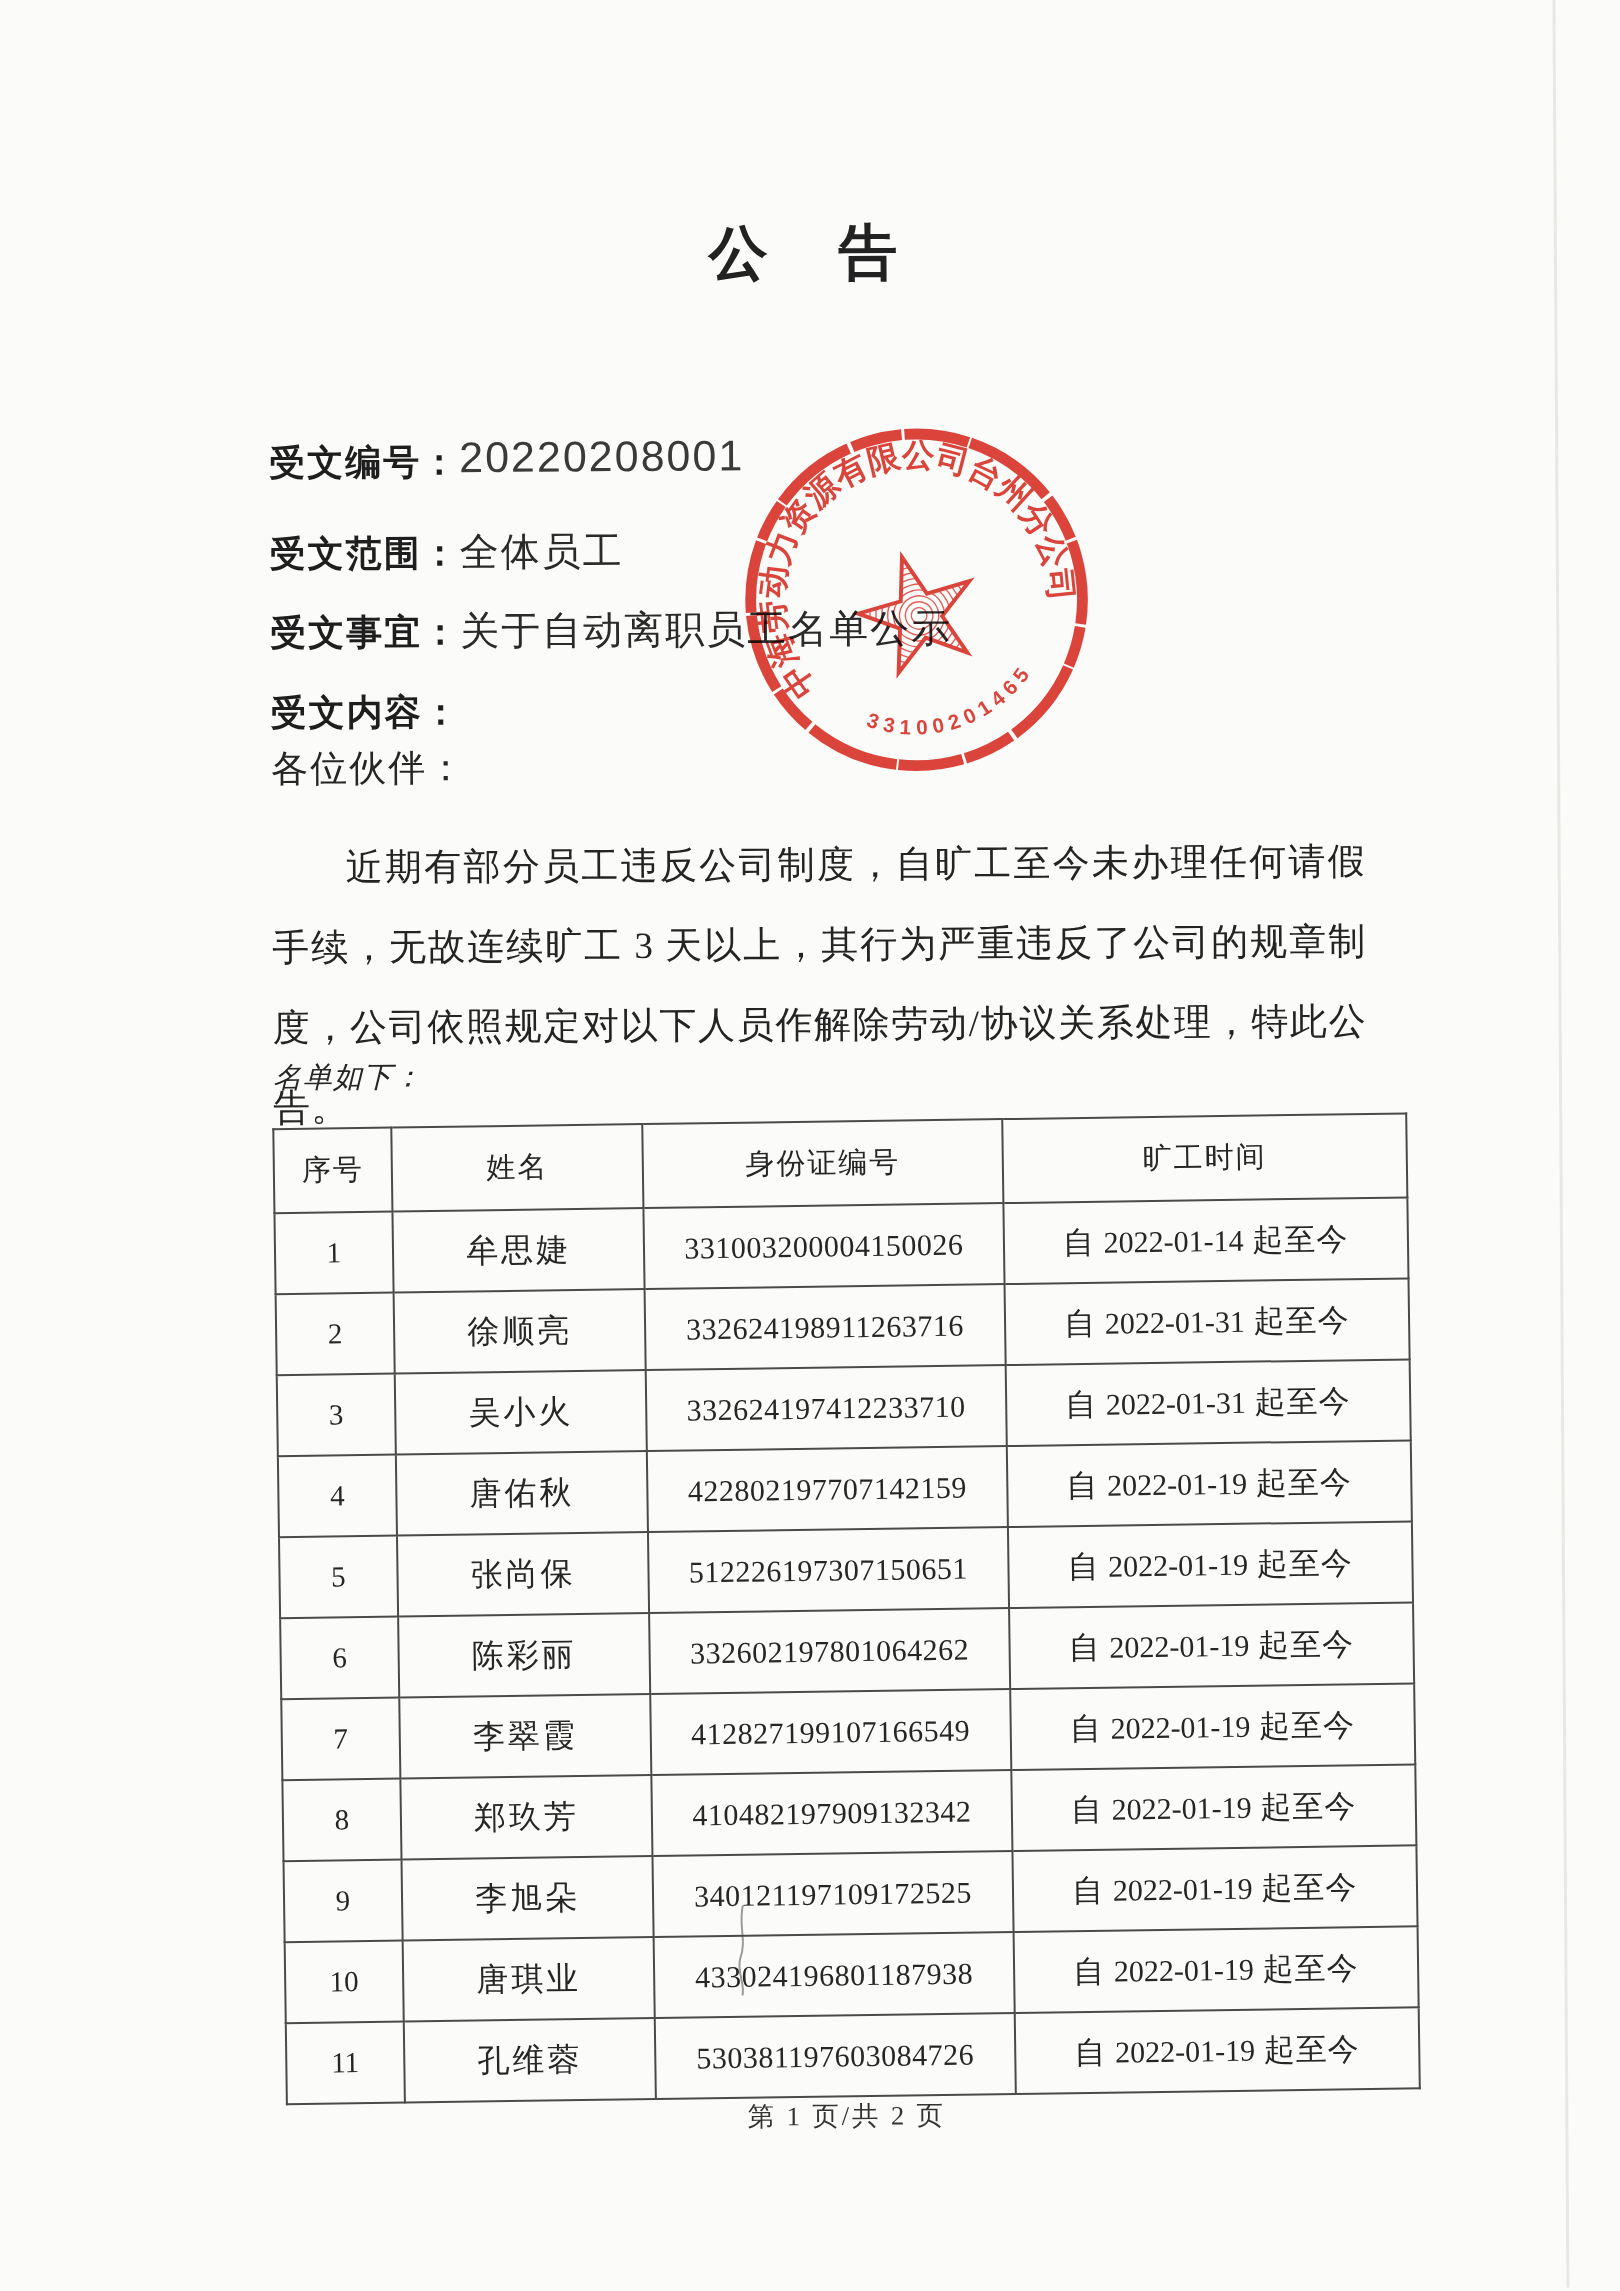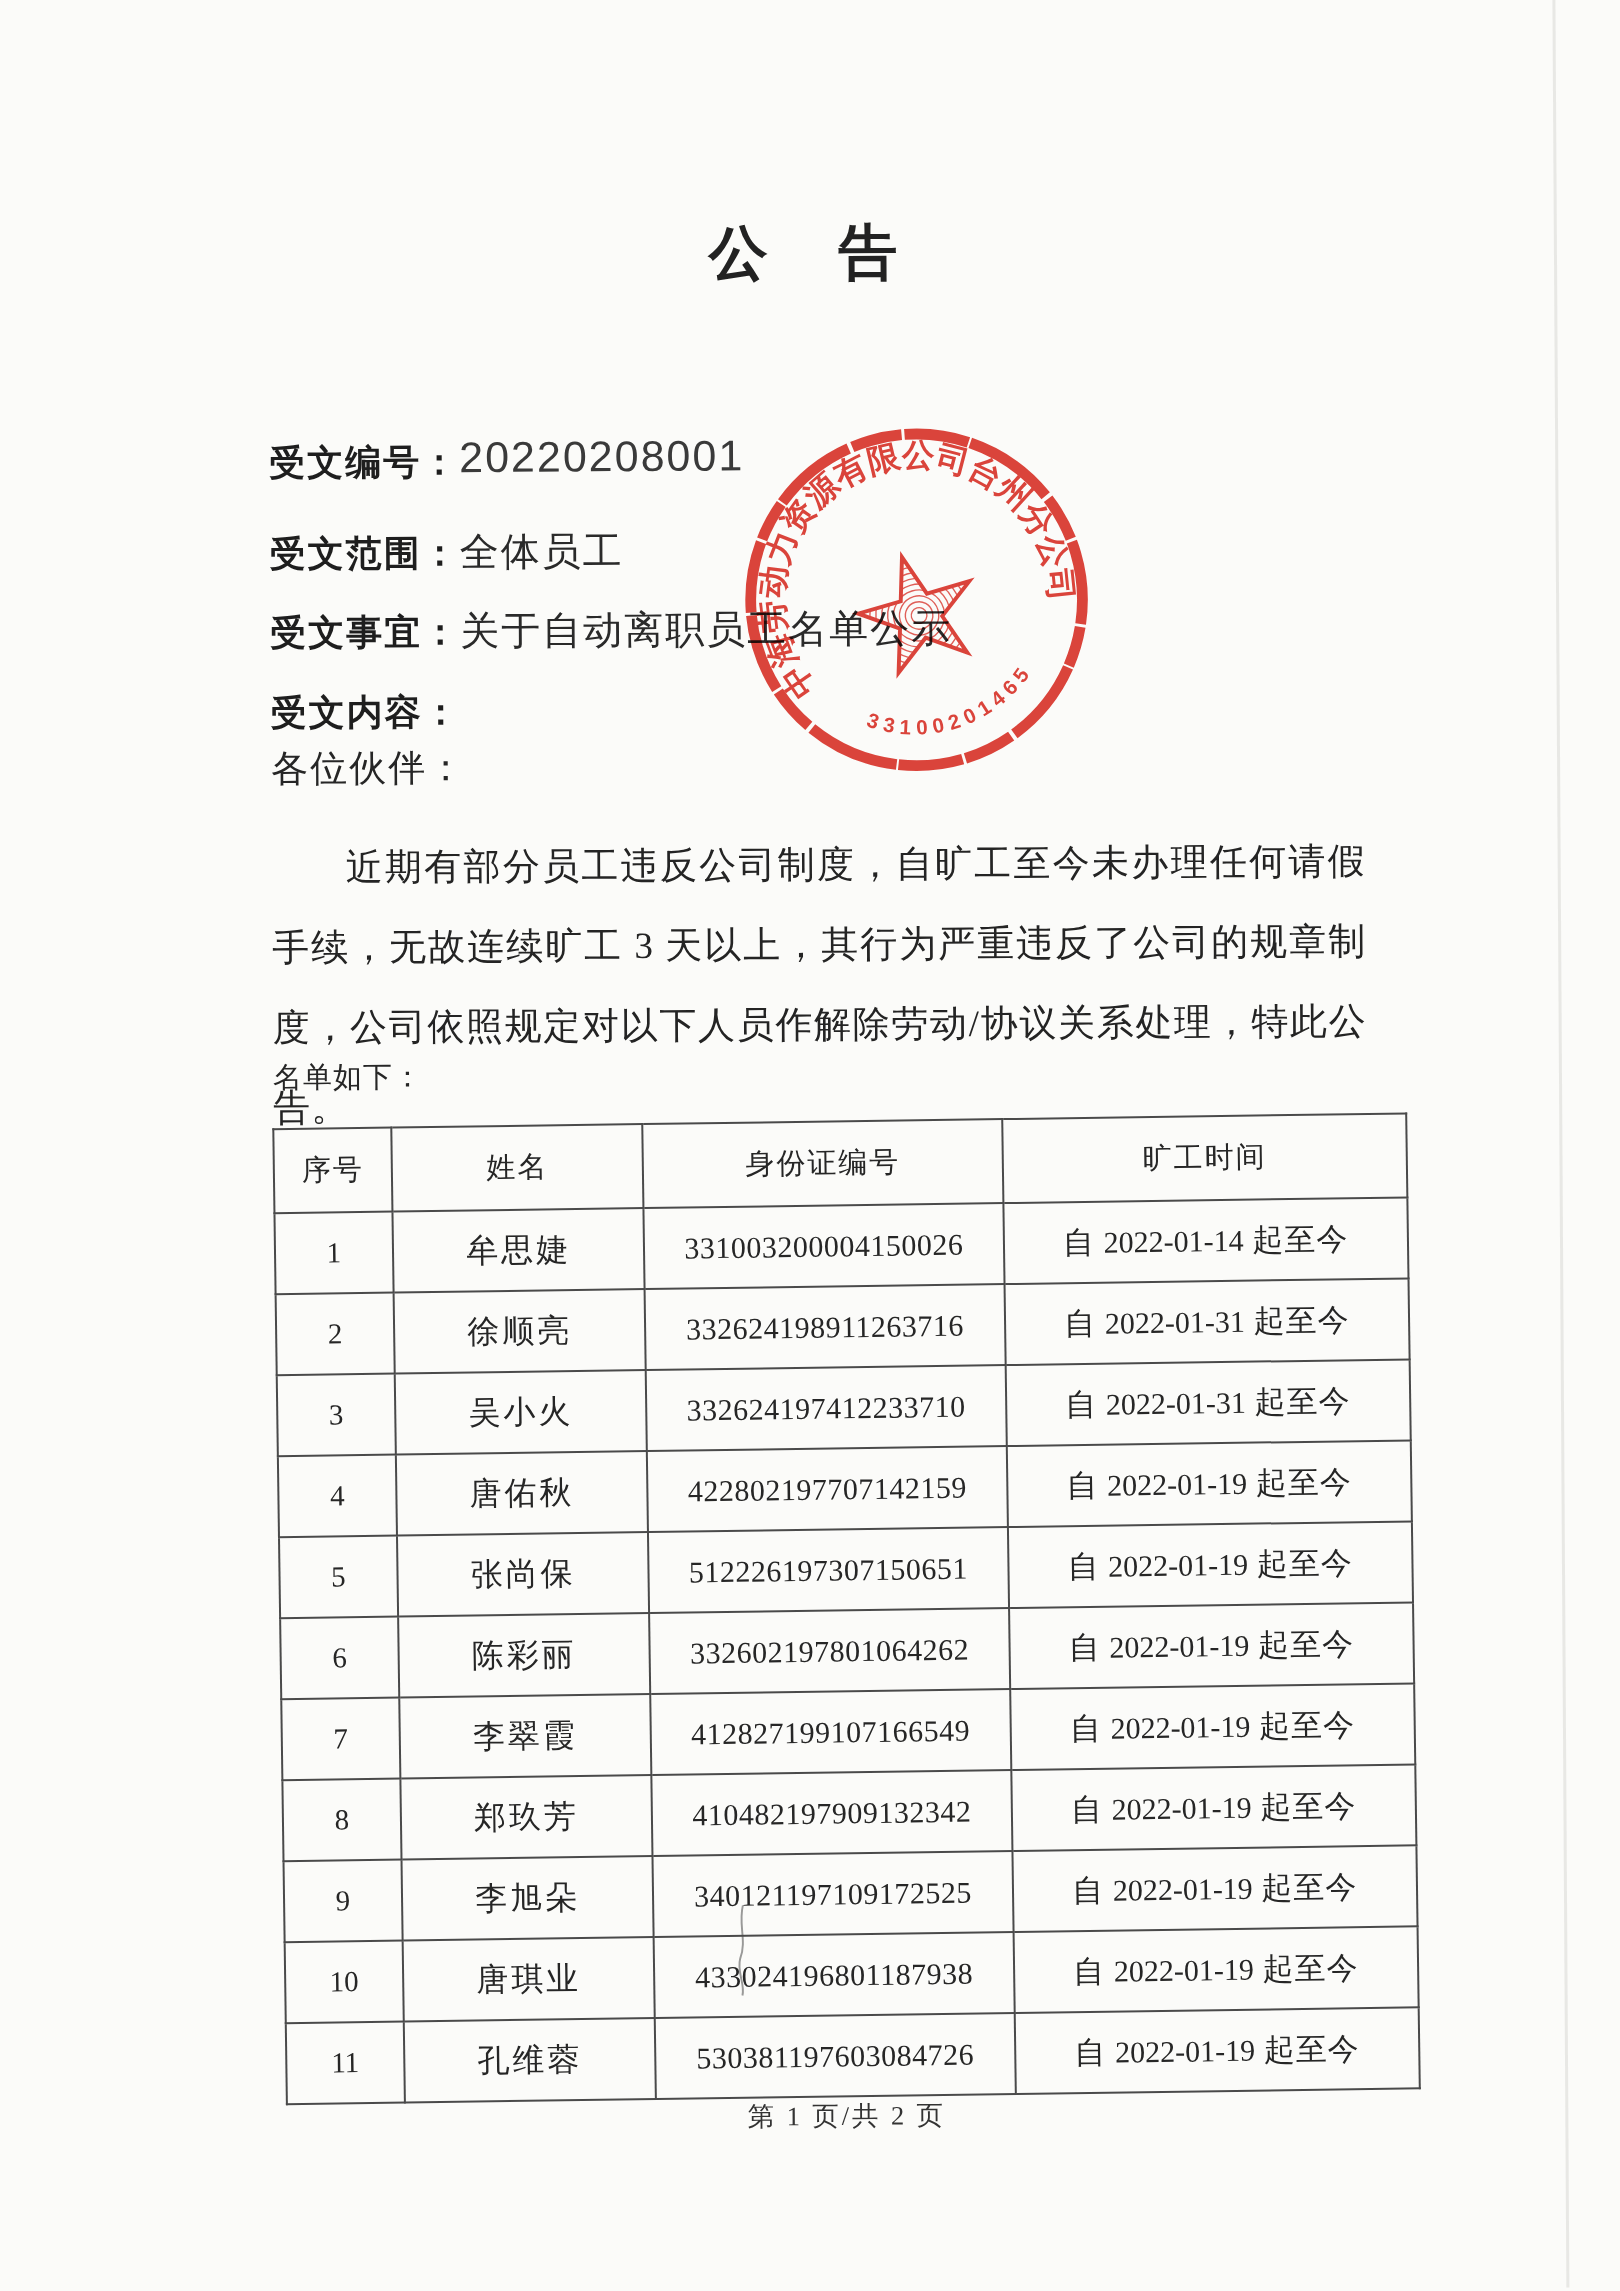--- a/index.html
+++ b/index.html
@@ -27,21 +27,21 @@
     font-family:"Liberation Sans","DejaVu Sans",sans-serif;
     font-size:43px;letter-spacing:2px;color:#3a3a3a;font-weight:400;
     position:relative;top:-2px;
   }
   .salutation{position:absolute;left:272px;top:741px;font-size:37px;letter-spacing:2px;}
   .body-par{
     position:absolute;left:272px;top:788px;width:1094px;
     font-size:37px;line-height:80px;text-align:justify;text-justify:inter-ideograph;
     text-indent:2em;letter-spacing:1px;color:#242424;
   }
-  .list-intro{position:absolute;left:272px;top:1055px;font-size:29px;letter-spacing:1px;}
+  .list-intro{position:absolute;left:272px;top:1055px;font-size:29px;letter-spacing:1px;font-style:italic;}
   table.roster{
     position:absolute;left:271px;top:1125px;width:1135px;
     border-collapse:collapse;table-layout:fixed;
     transform:rotate(-0.45deg);transform-origin:0 0;
     background:transparent;
   }
   table.roster td,table.roster th{
     border:2px solid #4a4a4a;text-align:center;vertical-align:middle;
     font-weight:normal;color:#262626;overflow:hidden;
   }

